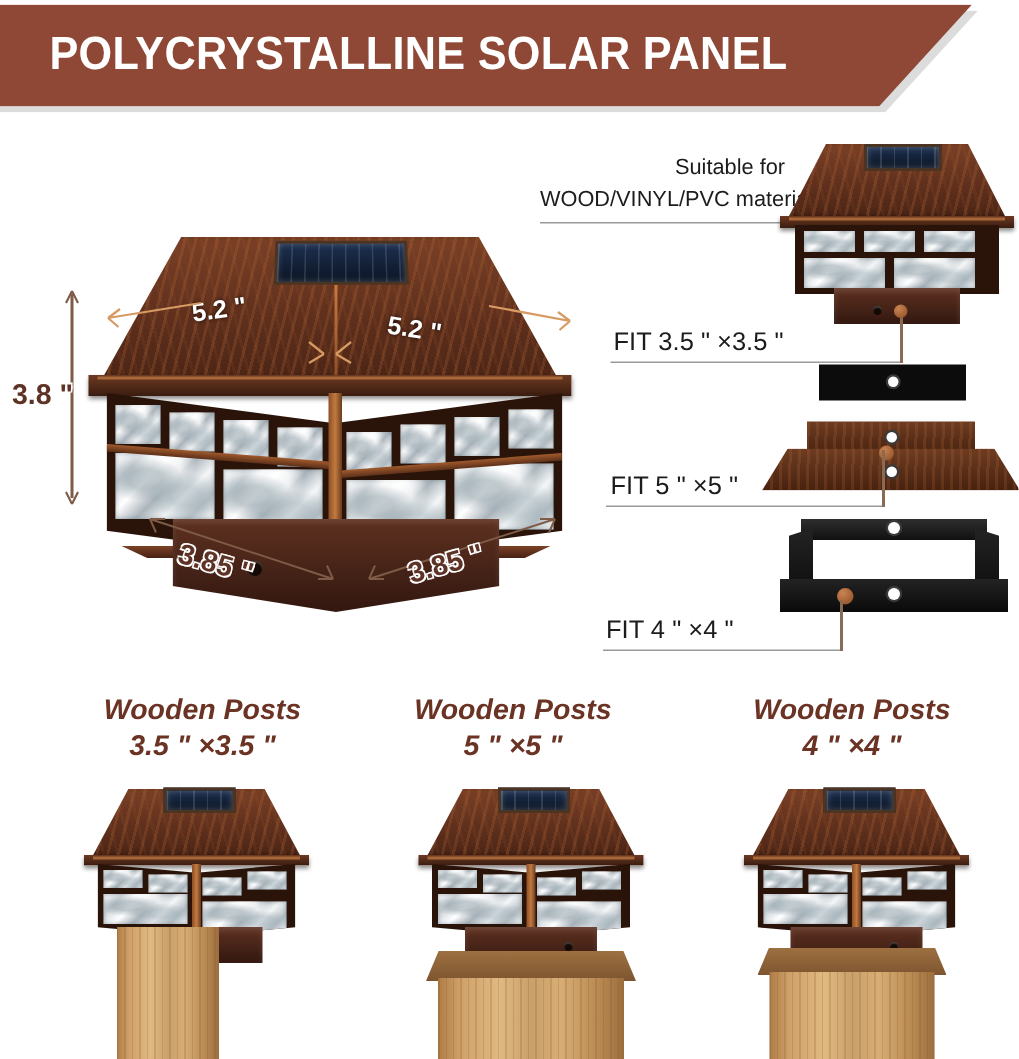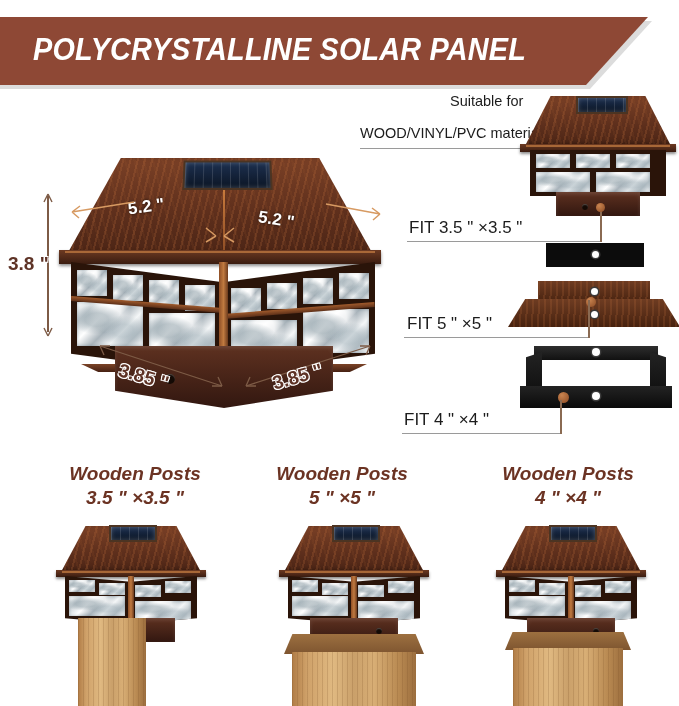--- a/index.html
+++ b/index.html
@@ -1,20 +1,20 @@
 <!DOCTYPE html>
 <html><head>
 <meta charset="utf-8">
 <style>
   html,body{margin:0;padding:0;background:#fff;}
   body{width:679px;height:706px;position:relative;overflow:hidden;
        font-family:"Liberation Sans",sans-serif;-webkit-font-smoothing:antialiased;}
 
   
-  .banner-wrap{position:absolute;left:0;top:17px;width:679px;height:78px;font-style:italic;}
+  .banner-wrap{position:absolute;left:0;top:3px;width:679px;height:78px;}
   .banner-shadow{position:absolute;left:0;top:4px;width:679px;height:68px;
      background:#dcdcdc;
      clip-path:polygon(0 0, 652px 0, 590px 68px, 0 68px);}
   .banner{position:absolute;left:0;top:0;width:679px;height:68px;
      background:#8e4835;
      clip-path:polygon(0 0, 648px 0, 586px 68px, 0 68px);}
   .banner-title{position:absolute;left:33px;top:15px;
      color:#fff;font-size:31px;font-weight:bold;letter-spacing:.2px;
      font-family:"Liberation Sans",sans-serif;
      transform:scaleX(.93);transform-origin:left center;white-space:nowrap;}
@@ -183,21 +183,21 @@
 
   <svg style="position:absolute;left:240px;top:340px;" width="136" height="52">
     <path d="M6 46 L130 6" stroke="#7d5b46" stroke-width="1.3" fill="none"></path>
     <path d="M6 46 L16 46 M6 46 L10 37" stroke="#7d5b46" stroke-width="1.3" fill="none"></path>
     <path d="M130 6 L120 6 M130 6 L126 15" stroke="#7d5b46" stroke-width="1.3" fill="none"></path>
   </svg>
   <div class="dimlbl" style="left:272px;top:366px;transform:rotate(-16deg);">3.85 "</div>
 </div>
 
 <div>
-  <div class="callout" style="left:450px;top:93px;">Suitable for</div>
+  <div class="callout" style="left:450px;top:104px;">Suitable for</div>
   <div class="callout" style="left:360px;top:125px;">WOOD/VINYL/PVC materials</div>
   <div class="leader" style="left:360px;top:148px;width:163px;"></div>
 </div>
 
 <div class="lamp" style="left:518px;top:92px;width:160px;height:125px;">
   <div class="roof" style="left:6px;top:4px;width:148px;height:52px;"></div>
   <div class="roof-grain" style="left:6px;top:4px;width:148px;height:52px;"></div>
   <div class="solar" style="left:58px;top:4px;width:48px;height:14px;">
     <div class="solar-cells"></div>
   </div>

